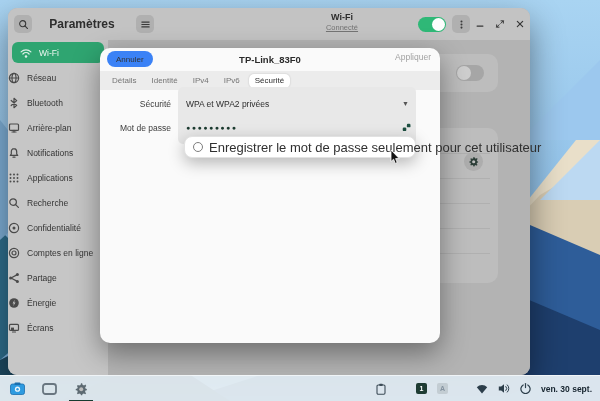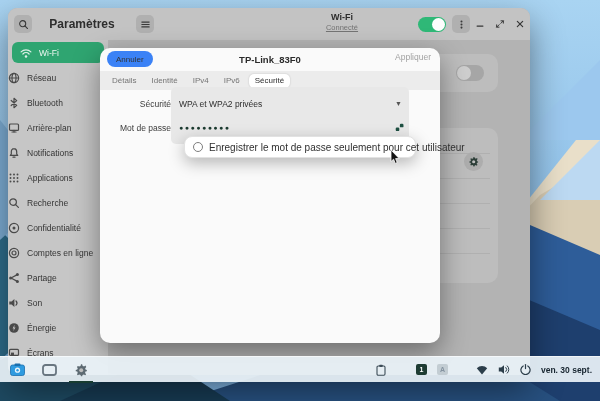--- a/index.html
+++ b/index.html
@@ -6,21 +6,21 @@
   body{
     width:600px;height:401px;position:relative;overflow:hidden;
     font-family:"Liberation Sans","DejaVu Sans",sans-serif;
     -webkit-font-smoothing:antialiased;
   }
   
   .wallpaper{position:absolute;inset:0;background:linear-gradient(180deg,#a9d4f2 0%,#8fc0e8 55%,#7db2e0 100%);}
   .wallpaper svg{position:absolute;inset:0;}
   
   .taskbar{
-    position:absolute;left:0;right:0;top:356px;height:25px;
+    position:absolute;left:0;right:0;top:375px;height:25px;
     background:rgba(234,242,247,.93);border-top:1px solid rgba(255,255,255,.6);
     display:flex;align-items:center;z-index:40;gap:38px;
   }
   .tb-left{display:flex;align-items:center;gap:14px;padding-left:8px;}
   .tb-right{margin-left:auto;display:flex;align-items:center;gap:10px;padding-right:8px;}
   .tb-app{position:relative;width:18px;height:18px;display:flex;align-items:center;justify-content:center;}
   .tb-underline{position:absolute;left:-3px;bottom:-4px;width:24px;height:2px;background:#173b30;}
   .kbd-badge{width:11px;height:11px;border-radius:2px;font-size:7px;font-weight:bold;display:flex;align-items:center;justify-content:center;}
   .kbd-1{background:#1e3c33;color:#fff;}
   .kbd-a{background:#c3cdd3;color:#8593a0;}
@@ -66,31 +66,31 @@
   .dlg-cancel{position:absolute;left:7px;top:3px;height:16px;padding:0 9px;border-radius:8px;background:#3b82f6;font-size:8px;color:#333;display:flex;align-items:center;}
   .dlg-title{position:absolute;left:0;right:0;top:0;height:23px;display:flex;align-items:center;justify-content:center;font-size:9.5px;font-weight:bold;color:#2b2b2b;}
   .dlg-apply{position:absolute;right:9px;top:0;height:17px;display:flex;align-items:center;font-size:8.5px;color:#a2a2a2;}
   .tabstrip{position:absolute;left:0;top:23px;right:0;height:19px;background:#ececec;display:flex;align-items:center;gap:3px;padding-left:6px;}
   .tab{font-size:8px;color:#757575;padding:2.5px 6px;border-radius:5px;}
   .tab.active{background:#fff;color:#2e2e2e;box-shadow:0 0 2px rgba(0,0,0,.2);}
   .form-row{position:absolute;left:0;right:0;height:17px;display:flex;align-items:center;}
   .row-sec{top:47px;}
   .row-pwd{top:71px;}
   .form-label{width:71px;text-align:right;font-size:8.5px;color:#3c3c3c;flex:0 0 auto;}
-  .field{width:222px;height:17px;background:#e8e8e8;border-radius:5px;display:flex;align-items:center;padding:8px 8px;font-size:8.5px;color:#2d2d2d;position:relative;}
+  .field{margin-left:7px;width:222px;height:17px;background:#e8e8e8;border-radius:5px;display:flex;align-items:center;padding:8px 8px;font-size:8.5px;color:#2d2d2d;position:relative;}
   .field .caret{position:absolute;right:7px;font-size:7px;color:#555;}
   .pwd-dots{font-size:7px;letter-spacing:1.5px;color:#1b3a2f;font-weight:bold;}
   .pwd-icon{position:absolute;right:5px;color:#1e5042;display:flex;}
   
   .popover{
     position:absolute;left:84px;top:88px;width:226px;
     background:#ffffff;border:1px solid #e2e2e2;border-radius:8px;
     box-shadow:0 5px 16px rgba(0,0,0,.28);padding:2px;z-index:30;
   }
-  .opt{height:16px;display:flex;align-items:center;gap:6px;padding:0 6px;border-radius:4px;font-size:10px;color:#303030;white-space:nowrap;justify-content:space-between;}
+  .opt{height:16px;display:flex;align-items:center;gap:6px;padding:0 6px;border-radius:4px;font-size:13px;color:#303030;white-space:nowrap;justify-content:space-between;}
   .opt .radio{width:8px;height:8px;border:1px solid #7e7e7e;border-radius:50%;flex:0 0 auto;position:relative;background:#fff;}
   .opt.selected{background:#36bd83;color:#ffffff;}
   .opt.selected .radio{border-color:#fff;background:transparent;}
   .opt.selected .radio::after{content:"";position:absolute;inset:1.5px;border-radius:50%;background:#fff;}
   
   .cursor{position:absolute;left:390px;top:150px;z-index:60;}
 </style>
 </head>
 <body>
 
@@ -272,29 +272,20 @@
           <span class="icn">
             <svg viewBox="0 0 12 12" width="100%" height="100%">
               <line x1="3" y1="6" x2="9.3" y2="2.6" stroke="currentColor" fill="none" stroke-width="1.2" stroke-linecap="round" stroke-linejoin="round"></line>
               <line x1="3" y1="6" x2="9.3" y2="9.4" stroke="currentColor" fill="none" stroke-width="1.2" stroke-linecap="round" stroke-linejoin="round"></line>
               <circle cx="9.4" cy="2.5" r="1.5" fill="currentColor"></circle>
               <circle cx="2.6" cy="6" r="1.5" fill="currentColor"></circle>
               <circle cx="9.4" cy="9.5" r="1.5" fill="currentColor"></circle>
             </svg>
           </span>
           <span>Partage</span>
-        </div>
-        <div class="side-item">
-          <span class="icn">
-            <svg viewBox="0 0 12 12" width="100%" height="100%">
-              <polygon points="1.3,4.4 3.6,4.4 6.4,2 6.4,10 3.6,7.6 1.3,7.6" fill="currentColor"></polygon>
-              <path d="M8 4 A3 3 0 0 1 8 8.2" stroke="currentColor" fill="none" stroke-width="1.2" stroke-linecap="round" stroke-linejoin="round"></path>
-            </svg>
-          </span>
-          <span>Son</span>
         </div>
         <div class="side-item">
           <span class="icn">
             <svg viewBox="0 0 12 12" width="100%" height="100%">
               <circle cx="6" cy="6" r="4.8" fill="currentColor"></circle>
               <polygon points="6.6,2.8 4.6,6.4 5.9,6.4 5.2,9.3 7.5,5.5 6.2,5.5" fill="#c6c6c6"></polygon>
             </svg>
           </span>
           <span>Énergie</span>
         </div>

